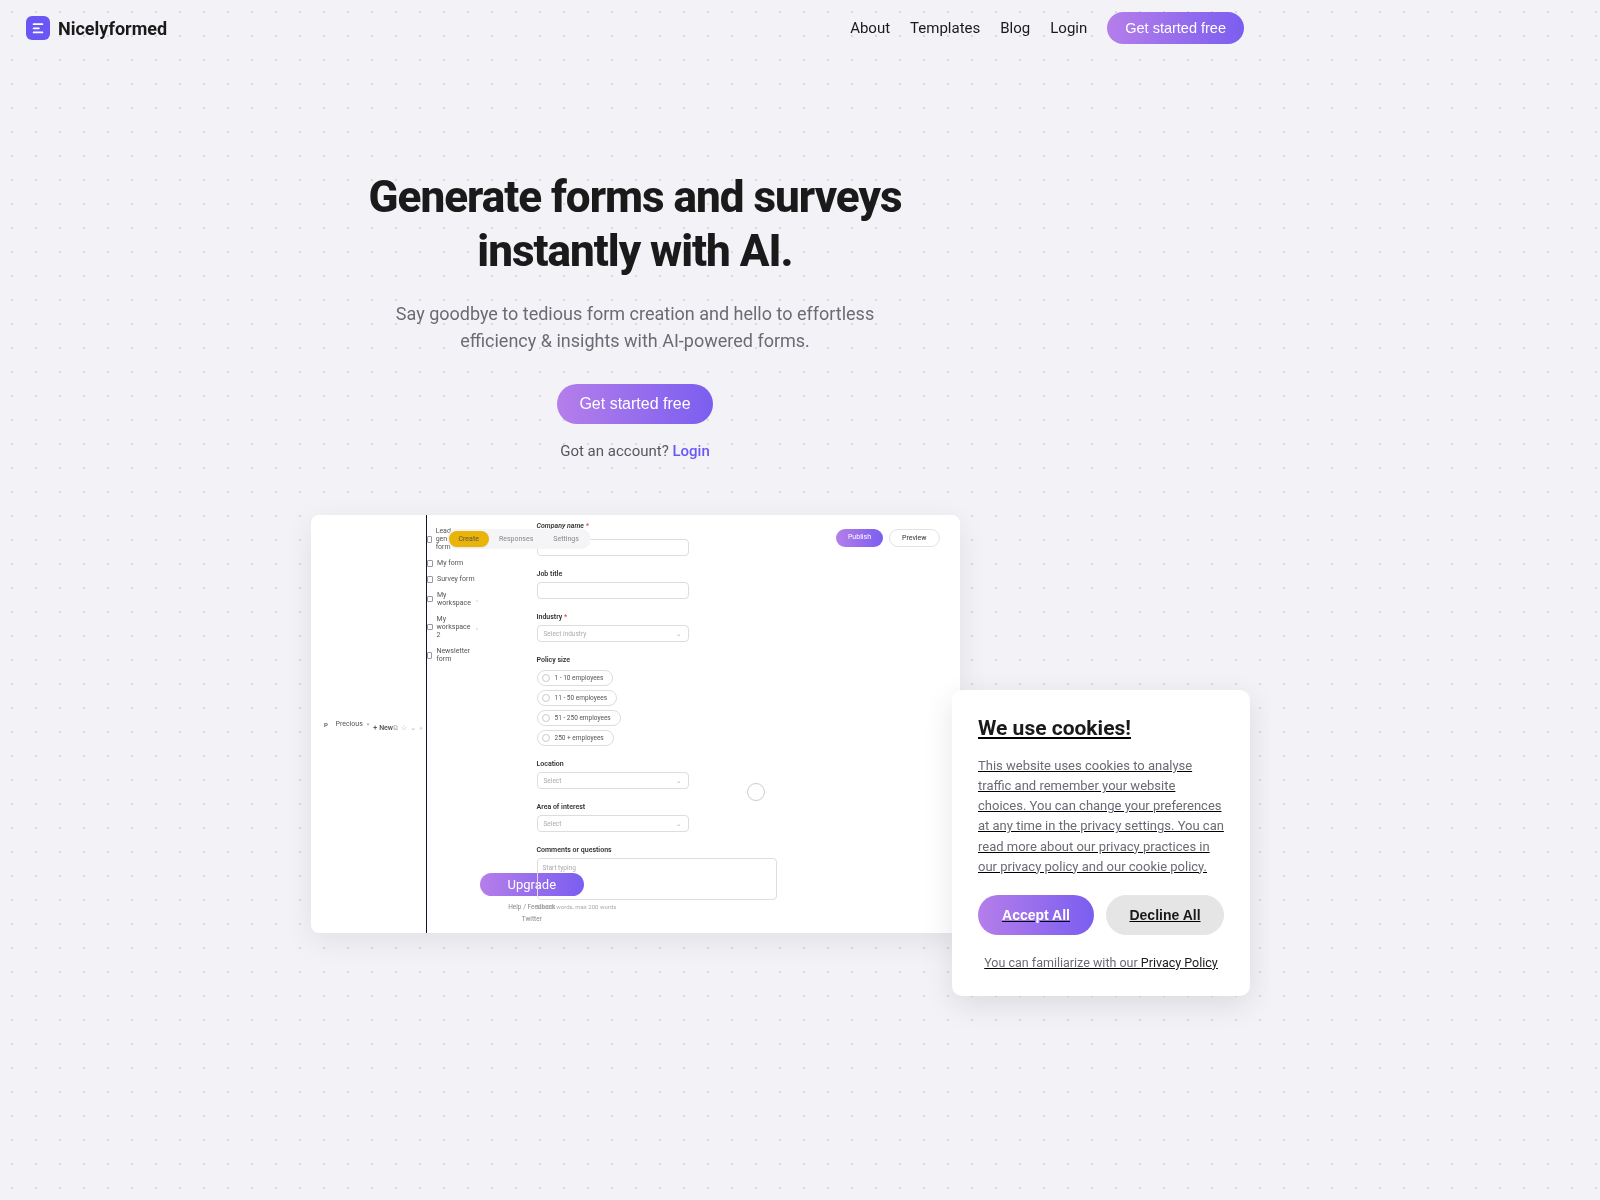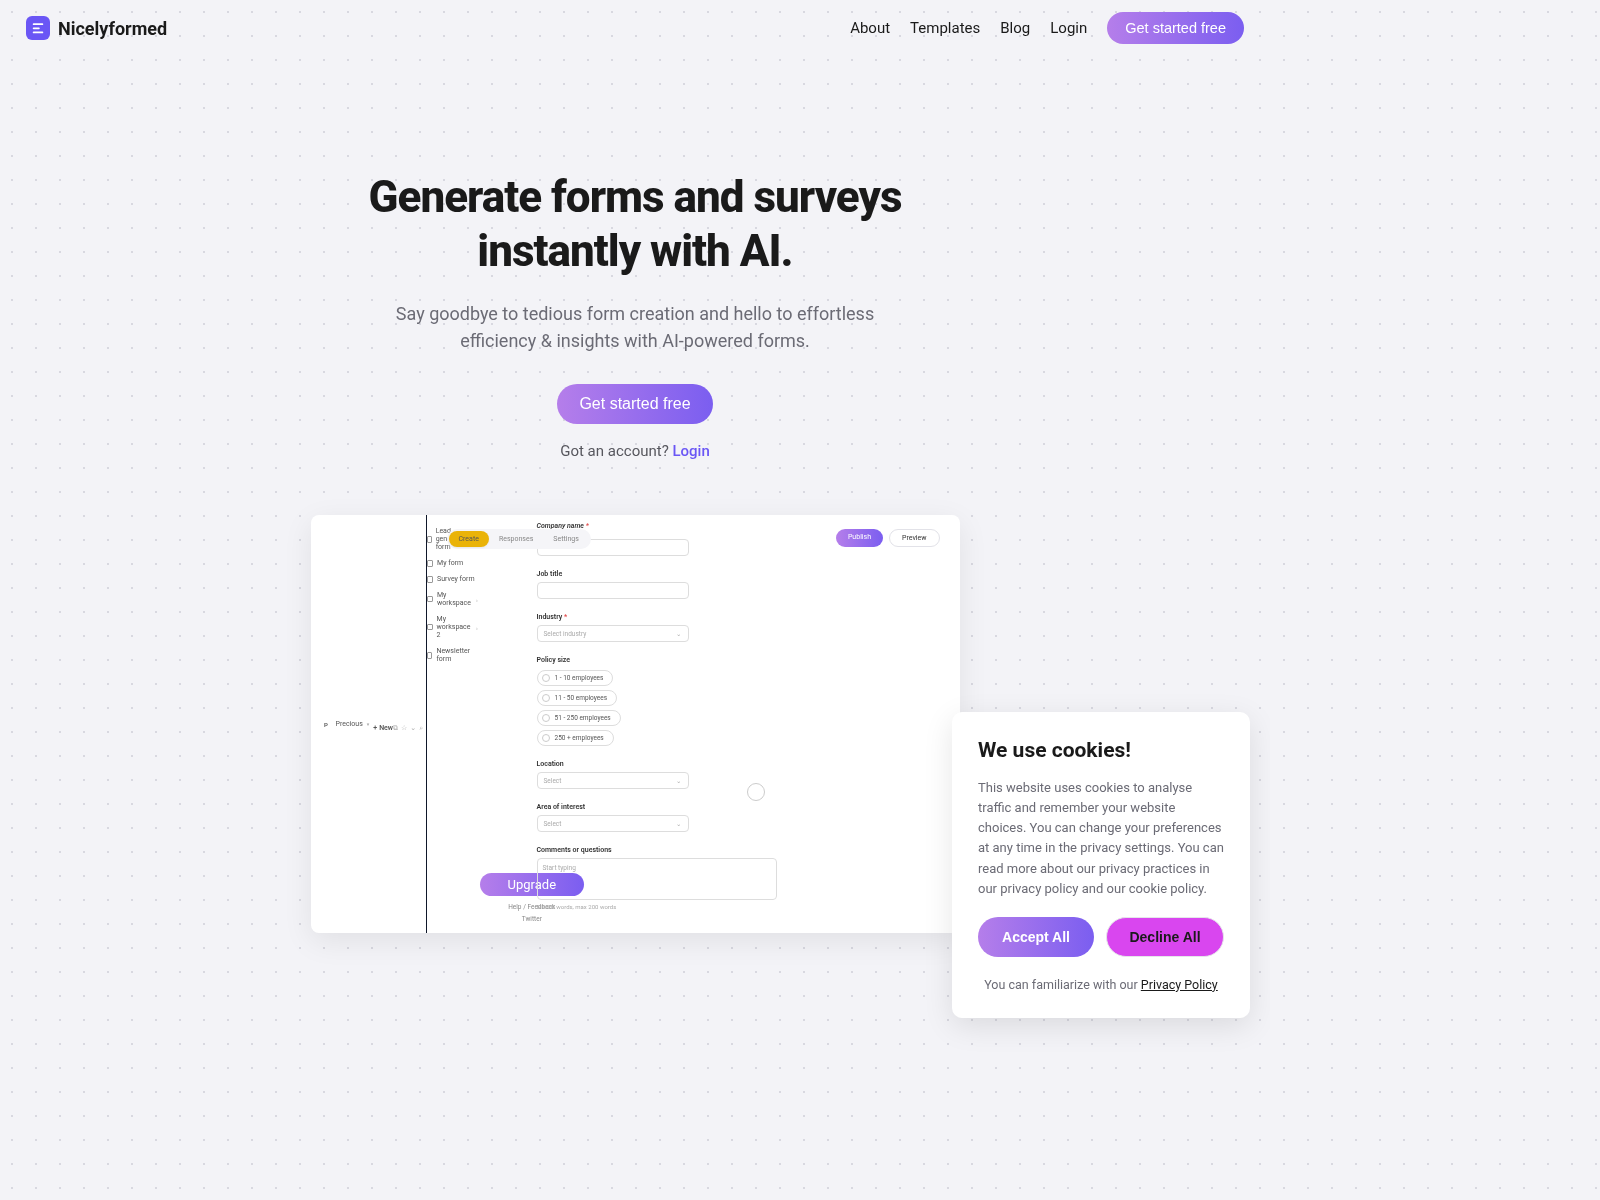--- a/index.html
+++ b/index.html
@@ -391,26 +391,27 @@
       border-radius: 50%;
       background: rgba(255,255,255,0.4);
       top: 268px;
       left: 320px;
     }
     
     
     .cookie-banner {
       position: absolute;
       right: 20px;
-      top: 712px;
+      top: 690px;
       width: 298px;
       background: white;
       border-radius: 10px;
       padding: 26px;
       box-shadow: 0 8px 30px rgba(0,0,0,0.1);
+      text-decoration: underline;
     }
     
     .cookie-title {
       font-size: 21px;
       font-weight: 700;
       color: #1a1a1a;
       margin-bottom: 16px;
     }
     
     .cookie-text {
@@ -433,21 +434,21 @@
       padding: 11px;
       border-radius: 22px;
       font-size: 14px;
       font-weight: 600;
       border: none;
       cursor: pointer;
     }
     
     .cookie-decline {
       flex: 1;
-      background: #d946ef;
+      background: #e5e5e5;
       color: #1a1a1a;
       padding: 11px;
       border-radius: 22px;
       font-size: 14px;
       font-weight: 600;
       border: 1px solid #e5e5ea;
       cursor: pointer;
     }
     
     .cookie-footer {

